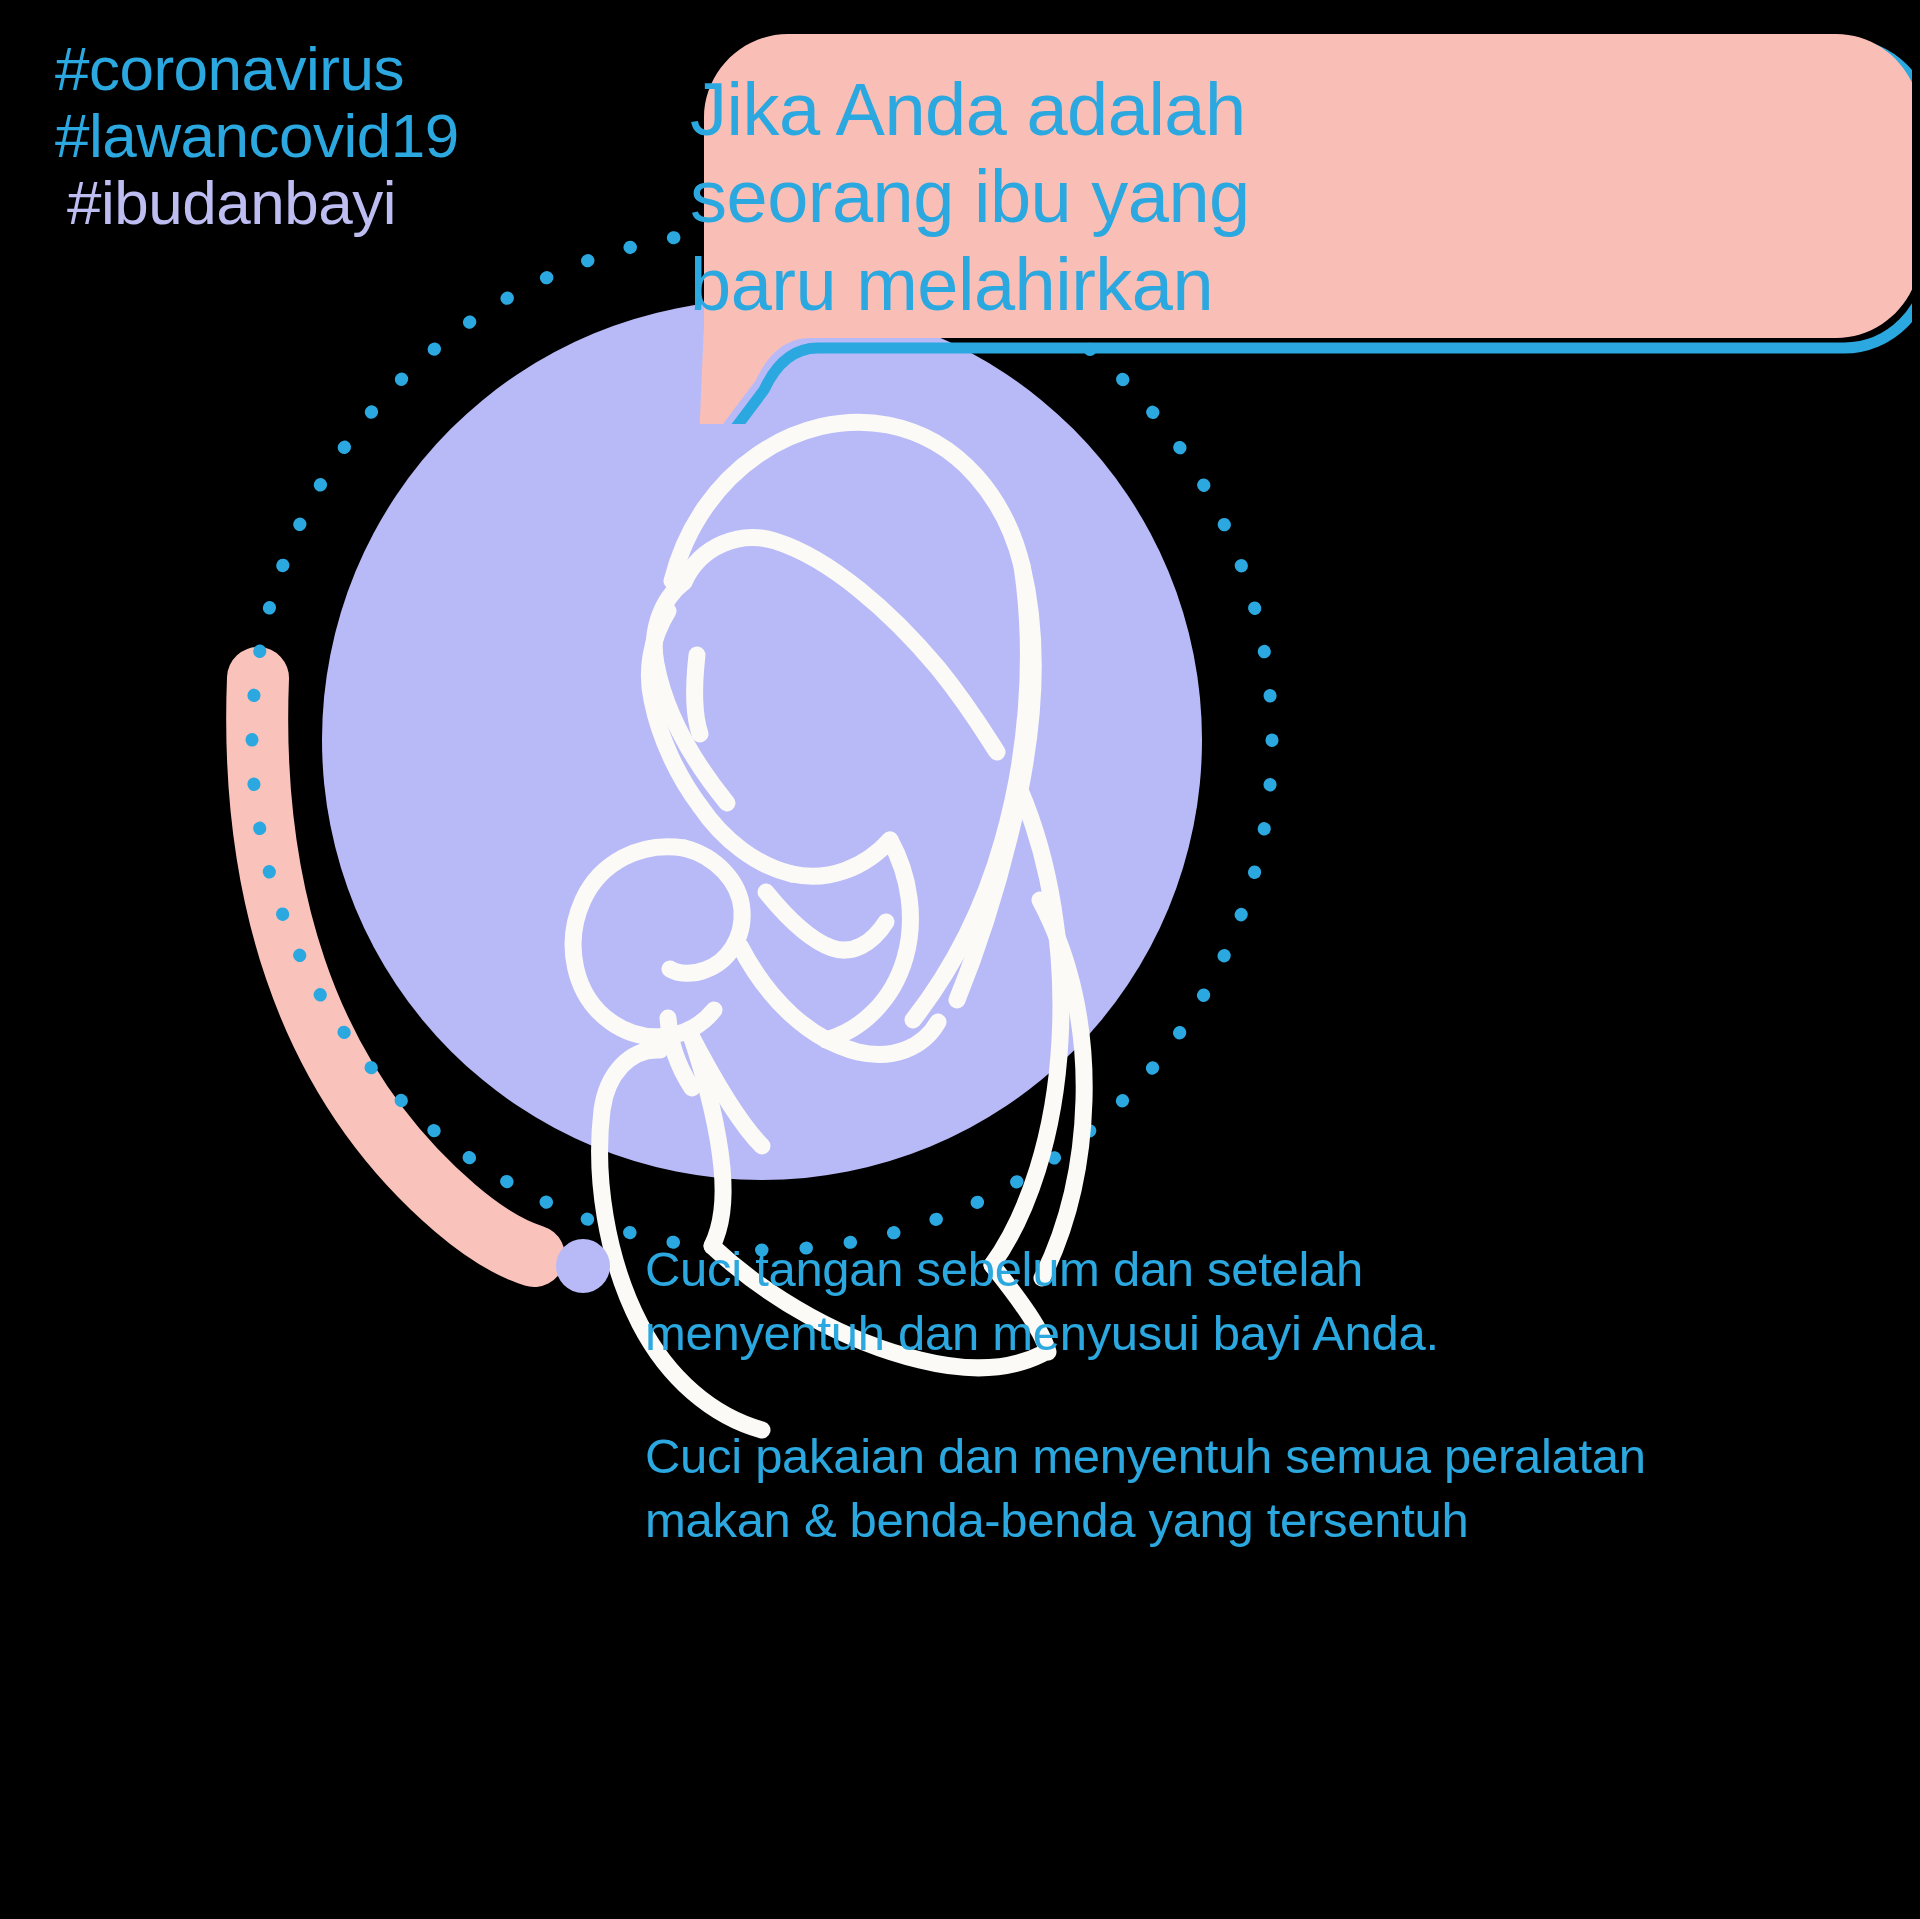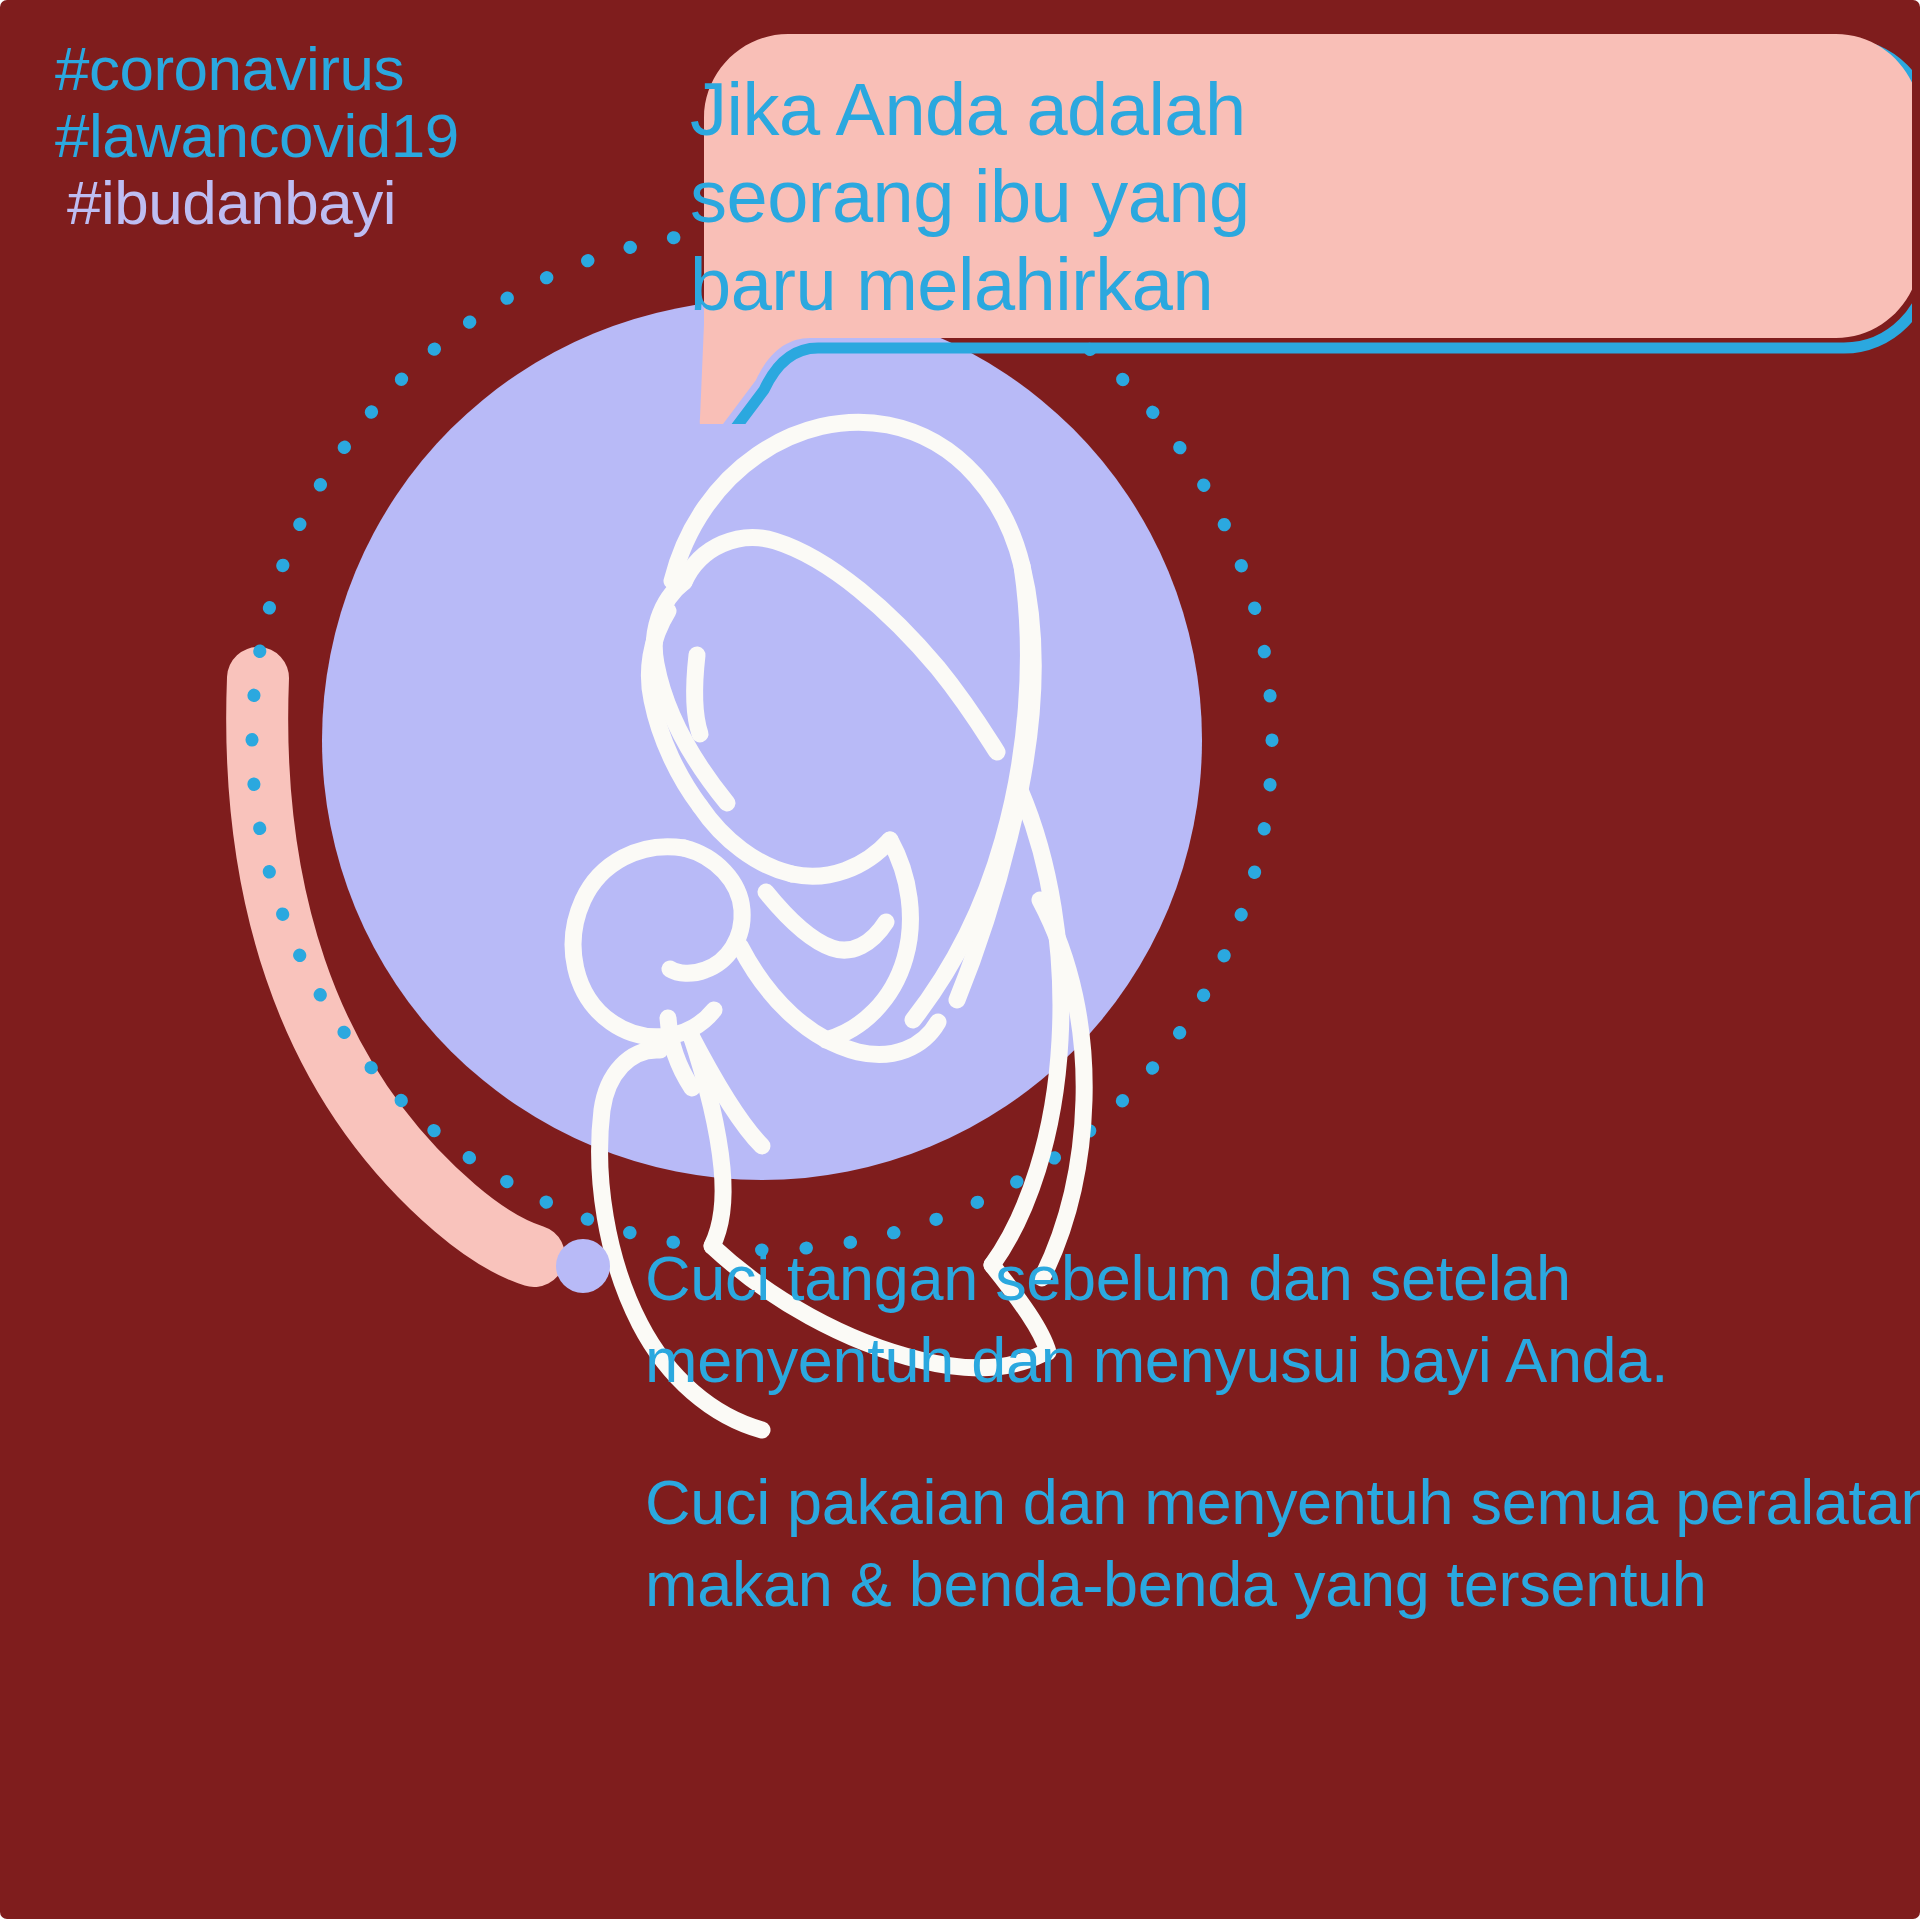--- a/index.html
+++ b/index.html
@@ -7,23 +7,22 @@
     padding: 0;
     background: #ffffff;
   }
   body {
     font-family: "Liberation Sans", sans-serif;
   }
   #stage {
     position: relative;
     width: 1920px;
     height: 1919px;
-    background: #7f1d1d;
+    background: #000000;
     overflow: hidden;
-    border-radius: 7px;
   }
   #stage > svg.layer {
     position: absolute;
     left: 0;
     top: 0;
     width: 1920px;
     height: 1919px;
     display: block;
   }
 
@@ -71,21 +70,21 @@
   
   #body-copy {
     position: absolute;
     left: 645px;
     top: 1238px;
     width: 1040px;
     color: #2BA8DF;
     z-index: 40;
   }
   #body-copy .para {
-    font-size: 63px;
+    font-size: 49px;
     line-height: 1.30;
     letter-spacing: -0.3px;
   }
   #body-copy .para .bline { display: block; white-space: nowrap; }
   #body-copy .para + .para { margin-top: 60px; }
 </style>
 </head>
 <body>
 
 <div id="stage">

